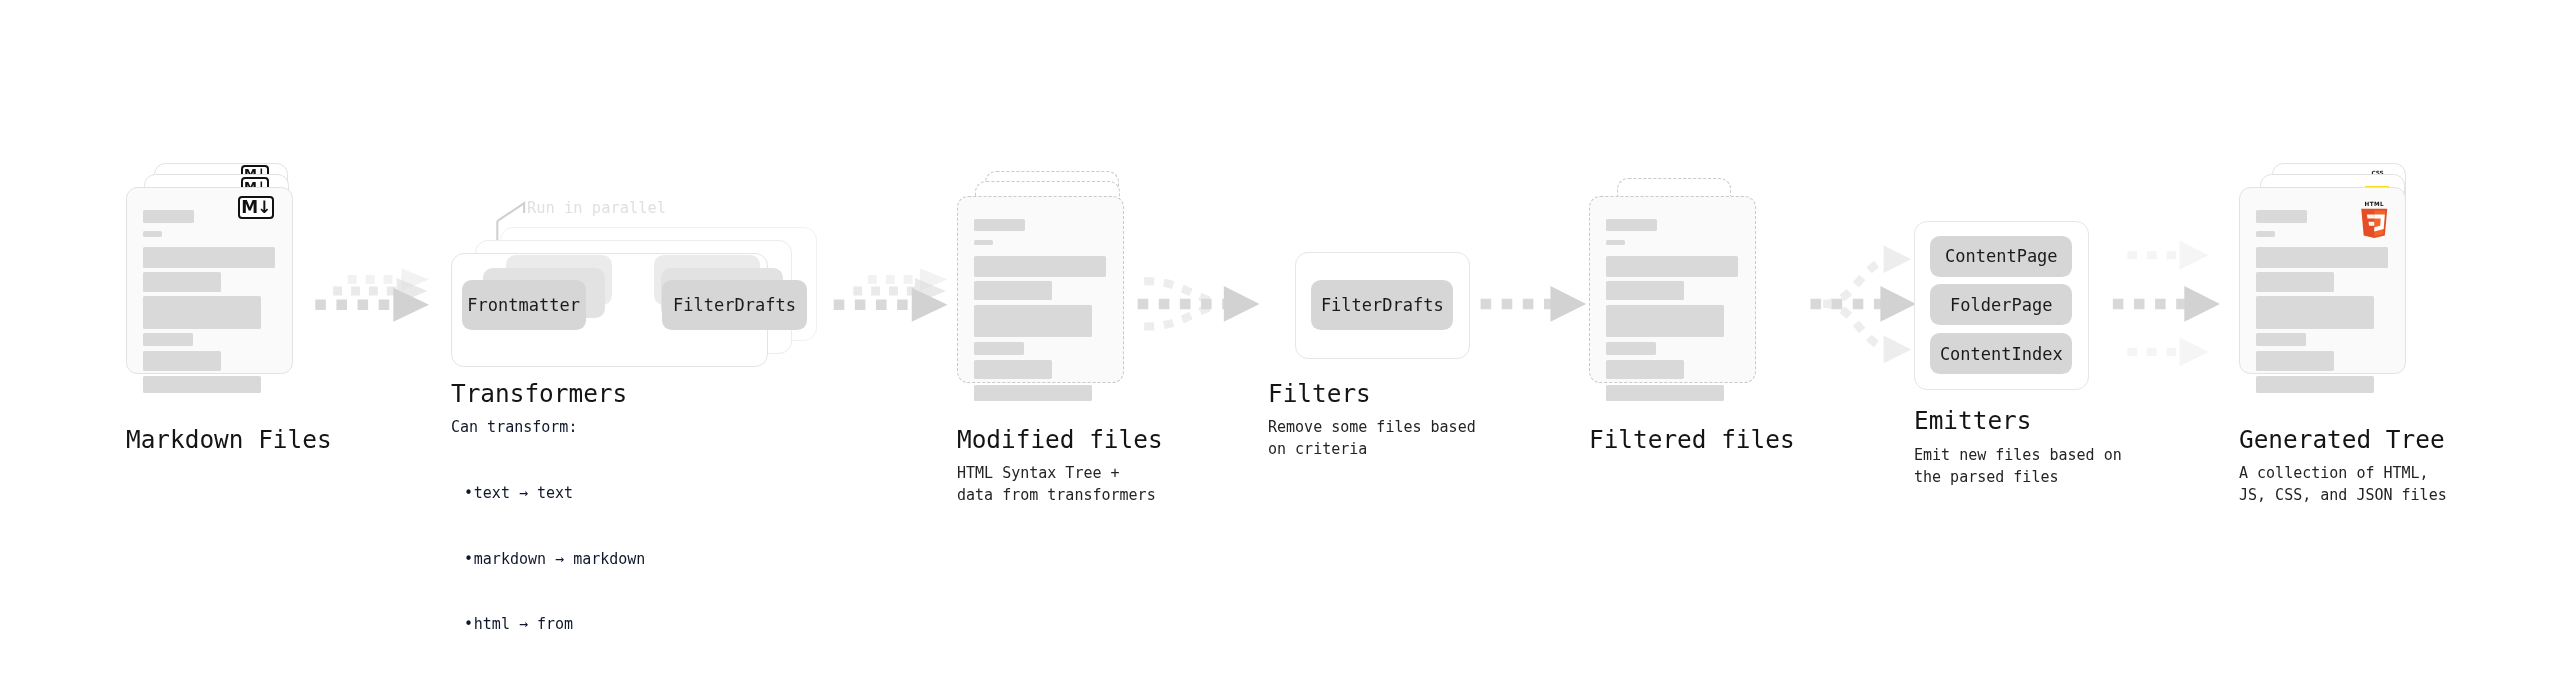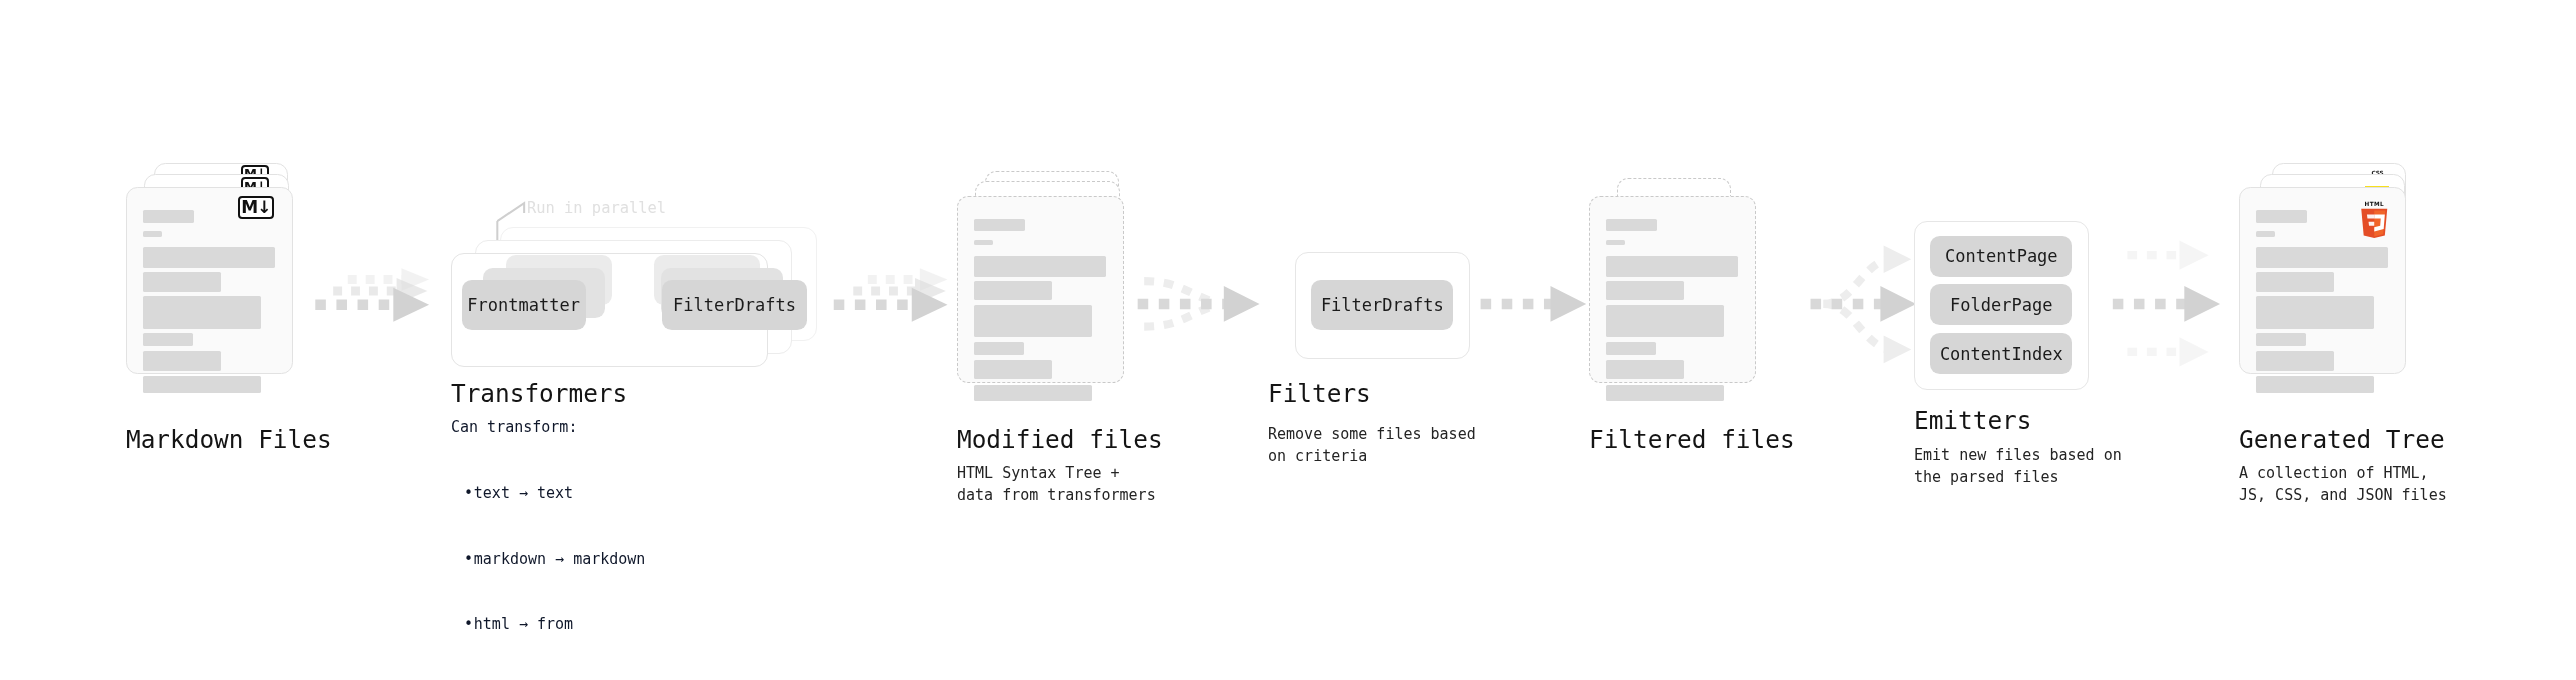--- a/index.html
+++ b/index.html
@@ -349,21 +349,21 @@
   <div class="caption-title" style="left:957px; top:425px;">Modified files</div>
   <div class="caption-sub" style="left:957px; top:463px;">HTML Syntax Tree +
 data from transformers</div>
 
   <div class="node" style="left:1268px; top:252px; width:175px; height:107px;margin-left:27px;">
     <div class="group-box" style="left:0px; top:0px; width:175px; height:107px;"></div>
     <div class="chip" style="left:16.3px; top:28.4px; width:142px; height:50px;">FilterDrafts</div>
   </div>
 
   <div class="caption-title" style="left:1268px; top:379px;">Filters</div>
-  <div class="caption-sub" style="left:1268px; top:417px;margin-top:7px;">Remove some files based
+  <div class="caption-sub" style="left:1268px; top:417px;">Remove some files based
 on criteria</div>
 
   <div class="doc-stack" style="left:1589px; top:163px; width:187px; height:244px;">
     <div class="doc-card ghost-dashed" style="left:28.4px; top:14.6px; width:114px; height:41px;"></div>
     <div class="doc-card dashed" style="left:0px; top:32.5px; width:167px; height:187px;">
       <div class="sk" style="left:16.3px; top:22px; width:51px; height:12.2px;"></div>
       <div class="sk" style="left:16.3px; top:43px; width:18.7px; height:5.7px;"></div>
       <div class="sk" style="left:16.3px; top:59px; width:132px; height:21px;"></div>
       <div class="sk" style="left:16.3px; top:84px; width:78px; height:19.5px;"></div>
       <div class="sk" style="left:16.3px; top:108px; width:118px; height:32.5px;"></div>

